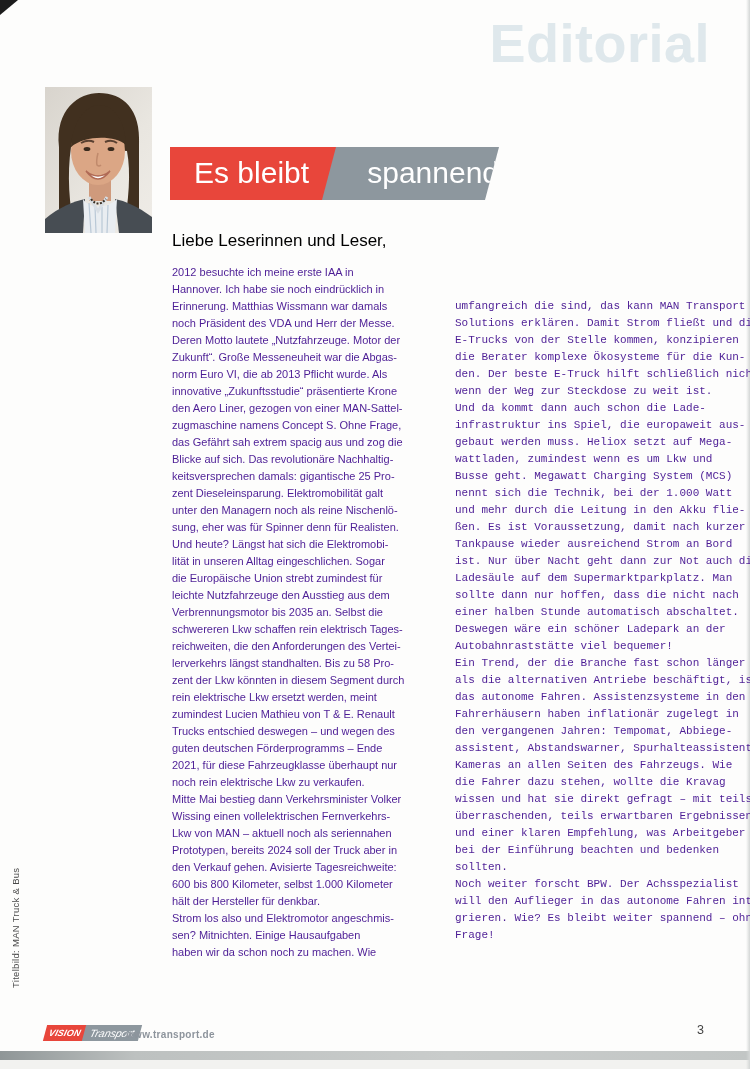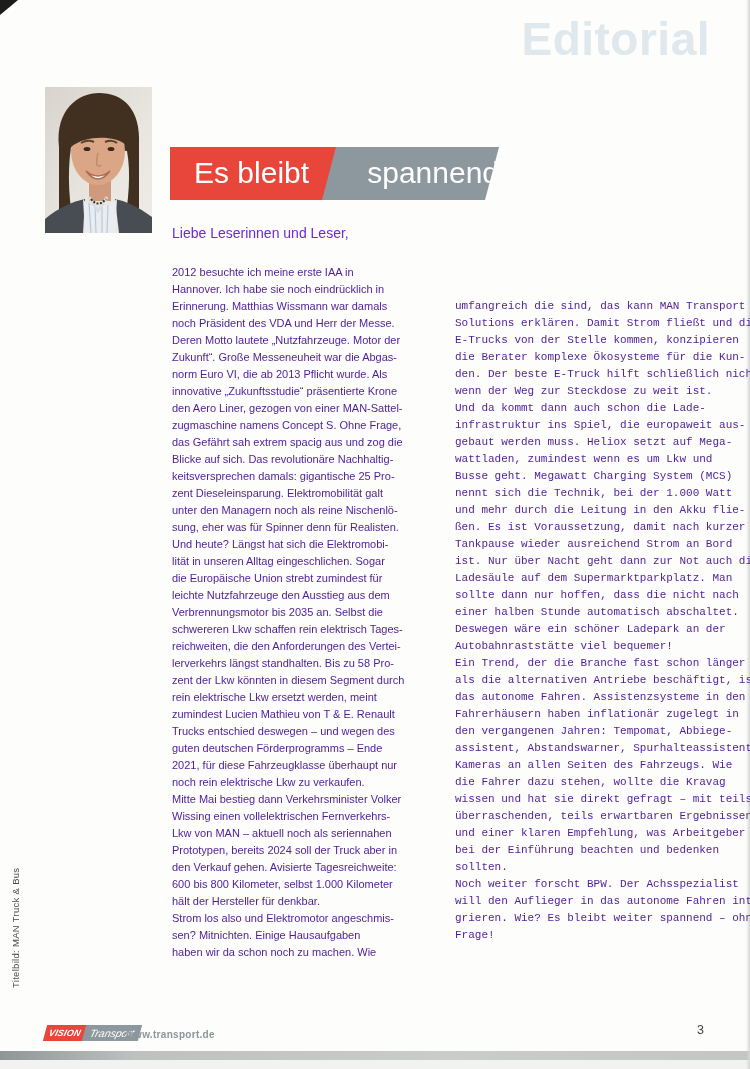--- a/index.html
+++ b/index.html
@@ -12,42 +12,42 @@
   .corner-wedge { position:absolute; left:0; top:0; width:18px; height:15px;
     background:#1c1c1c; clip-path:polygon(0 0, 100% 0, 0 100%); }
   .scan-bottom { position:absolute; left:0; top:1051px; width:750px; height:9px;
     background:linear-gradient(to right,#8f9697,#bdc1c0 18%,#c9cccb 60%,#c2c6c5); }
   .scan-below { position:absolute; left:0; top:1060px; width:750px; height:9px; background:#f2f2f0; }
   .scan-right { position:absolute; right:0; top:0; width:4px; height:1069px;
     background:linear-gradient(to left,#d3d6d5,rgba(255,255,255,0)); }
 
   .editorial {
     position:absolute; top:12px; right:40px;
-    font-size:46px; font-weight:bold; letter-spacing:0.5px; color:#dfe8ec;
+    font-size:54px; font-weight:bold; letter-spacing:0.5px; color:#dfe8ec;
   }
 
   .photo { position:absolute; left:45px; top:87px; width:107px; height:146px; }
   .photo svg { display:block; width:100%; height:100%; }
 
   .banner { position:absolute; left:150px; top:147px; height:53px; width:360px; }
   .banner .seg { position:absolute; top:0; height:53px; color:#fff;
     font-size:30px; line-height:51px; white-space:nowrap; }
   .banner .red {
     left:0; width:182px; background:#e8463b;
     clip-path:polygon(0 0, 100% 0, calc(100% - 14px) 100%, 0 100%);
     padding-left:0; text-indent:24px;margin-left:20px;
   }
   .banner .gray {
     left:172px; width:177px; background:#8d979e;
     clip-path:polygon(14px 0, 100% 0, calc(100% - 14px) 100%, 0 100%);
     text-indent:23px;
     text-align:right;
   }
 
-  .greeting { position:absolute; left:172px; top:225px; font-size:14px; color:#6d28d9; }
+  .greeting { position:absolute; left:172px; top:231px; font-size:17px; color:#000000; }
 
   .col { position:absolute; top:264px; font-size:11px; line-height:17px;
     color:#4c1d95; white-space:pre; }
   .col-left  { left:172px; width:265px; }
   .col-right { left:455px; width:272px;font-family:Liberation Mono, monospace; }
   .signature { margin-top:16px; white-space:normal; }
   .signature .pub { font-style:italic; }
 
   .photo-credit {
     position:absolute; left:10px; top:826px; height:162px;

